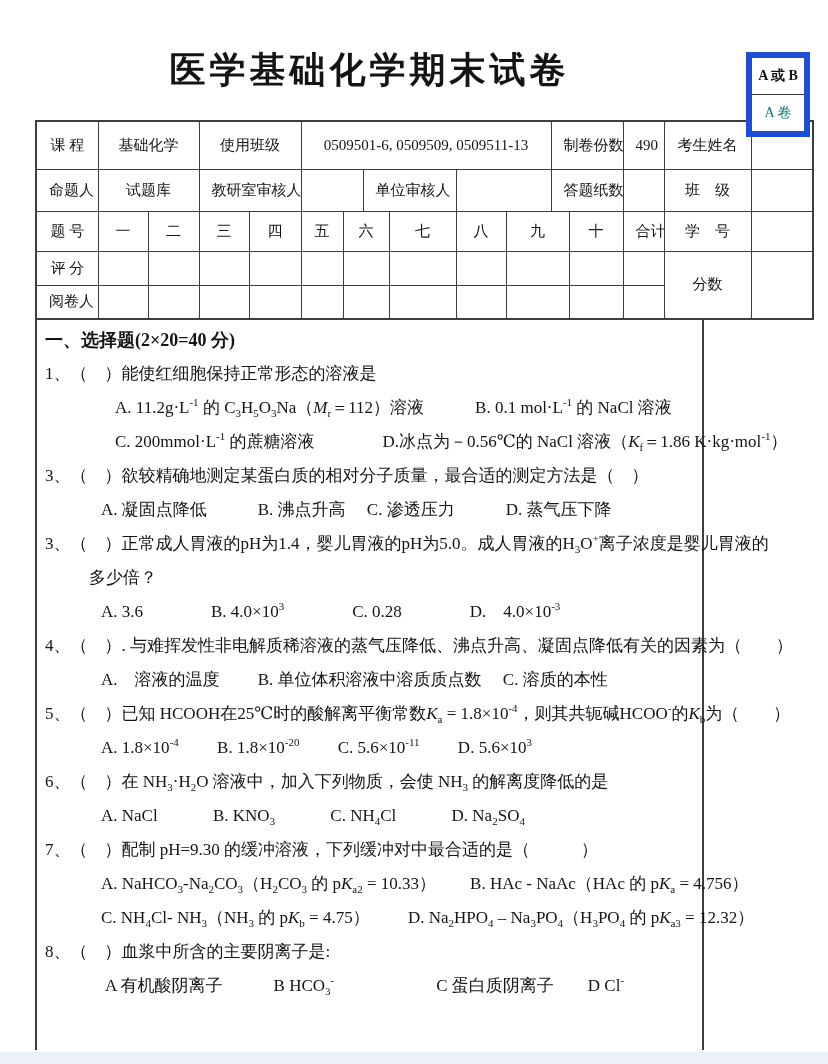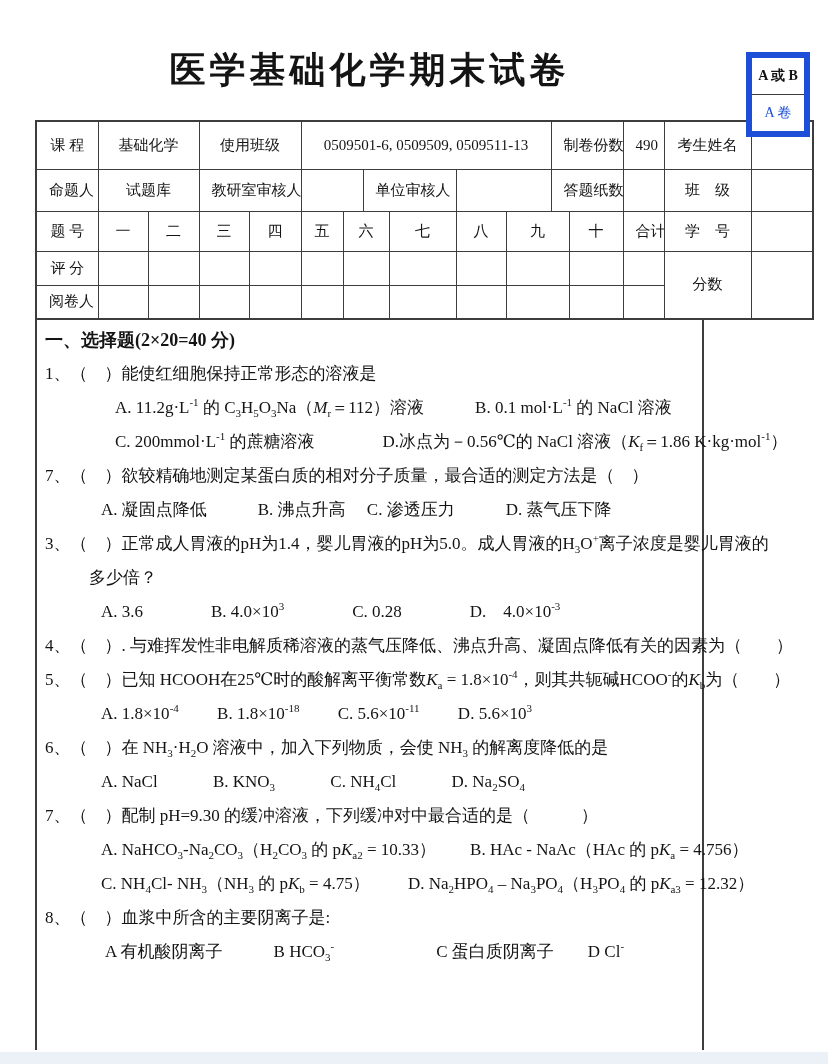--- a/index.html
+++ b/index.html
@@ -10,21 +10,21 @@
   }
   .page { position:absolute; inset:0; background:#fff; }
 
   
   .corner-box {
     position:absolute; left:746px; top:52px; width:64px;
     border:6px solid #1d4ed8; background:#fff; box-sizing:border-box; z-index:3;
   }
   .corner-cell { height:36px; line-height:36px; text-align:center; font-size:14px; }
   .corner-cell.top { border-bottom:1px solid #3d3d3d; font-weight:bold; }
-  .corner-cell.bottom { color:#1d4ed8; }
+  .corner-cell.bottom { color:#0f766e; }
 
   .content { position:absolute; left:35px; top:0; width:669px; }
 
   .title-wrap { height:120px; box-sizing:border-box; padding-top:46px; text-align:center; }
   .title { font-size:36px; font-weight:bold; letter-spacing:4px; white-space:nowrap; }
 
   table.header-table {
     width:777px; border-collapse:collapse; table-layout:fixed;
     border:2px solid #3d3d3d;
   }
@@ -166,37 +166,38 @@
     <div class="questions">
       <div class="qline section-title">一、选择题(2×20=40 分)</div>
 
       <div>
         <div class="qline stem">1、（　）能使红细胞保持正常形态的溶液是</div>
         <div class="qline opt-wide">A. 11.2g·L<sup>-1</sup> 的 C<sub>3</sub>H<sub>5</sub>O<sub>3</sub>Na（<i>M</i><sub>r</sub>＝112）溶液　　　B. 0.1 mol·L<sup>-1</sup> 的 NaCl 溶液</div>
         <div class="qline opt-wide">C. 200mmol·L<sup>-1</sup> 的蔗糖溶液　　　　D.冰点为－0.56℃的 NaCl 溶液（<i>K</i><sub>f</sub>＝1.86 K·kg·mol<sup>-1</sup>）</div>
       </div>
 
       <div>
-        <div class="qline stem">7、（　）欲较精确地测定某蛋白质的相对分子质量，最合适的测定方法是（　）</div>
+        <div class="qline stem">3、（　）欲较精确地测定某蛋白质的相对分子质量，最合适的测定方法是（　）</div>
         <div class="qline opt">A. 凝固点降低　　　B. 沸点升高　 C. 渗透压力　　　D. 蒸气压下降</div>
       </div>
 
       <div>
         <div class="qline stem">3、（　）正常成人胃液的pH为1.4，婴儿胃液的pH为5.0。成人胃液的H<sub>3</sub>O<sup>+</sup>离子浓度是婴儿胃液的</div>
         <div class="qline cont">多少倍？</div>
         <div class="qline opt">A. 3.6　　　　B. 4.0×10<sup>3</sup>　　　　C. 0.28　　　　D.　4.0×10<sup>-3</sup></div>
       </div>
 
       <div>
         <div class="qline stem">4、（　）. 与难挥发性非电解质稀溶液的蒸气压降低、沸点升高、凝固点降低有关的因素为（　　）</div>
+        <div class="qline opt">A.　溶液的温度　　 B. 单位体积溶液中溶质质点数　 C. 溶质的本性</div>
       </div>
 
       <div>
         <div class="qline stem">5、（　）已知 HCOOH在25℃时的酸解离平衡常数<i>K</i><sub>a</sub> = 1.8×10<sup>-4</sup>，则其共轭碱HCOO<sup>-</sup>的<i>K</i><sub>b</sub>为（　　）</div>
-        <div class="qline opt">A. 1.8×10<sup>-4</sup>　　 B. 1.8×10<sup>-18</sup>　　 C. 5.6×10<sup>-11</sup>　　 D. 5.6×10<sup>3</sup></div>
+        <div class="qline opt">A. 1.8×10<sup>-4</sup>　　 B. 1.8×10<sup>-20</sup>　　 C. 5.6×10<sup>-11</sup>　　 D. 5.6×10<sup>3</sup></div>
       </div>
 
       <div>
         <div class="qline stem">6、（　）在 NH<sub>3</sub>·H<sub>2</sub>O 溶液中，加入下列物质，会使 NH<sub>3</sub> 的解离度降低的是</div>
         <div class="qline opt">A. NaCl　　　 B. KNO<sub>3</sub>　　　 C. NH<sub>4</sub>Cl　　　 D. Na<sub>2</sub>SO<sub>4</sub></div>
       </div>
 
       <div>
         <div class="qline stem">7、（　）配制 pH=9.30 的缓冲溶液，下列缓冲对中最合适的是（　　　）</div>
         <div class="qline opt">A. NaHCO<sub>3</sub>-Na<sub>2</sub>CO<sub>3</sub>（H<sub>2</sub>CO<sub>3</sub> 的 p<i>K</i><sub>a2</sub> = 10.33）　　B. HAc - NaAc（HAc 的 p<i>K</i><sub>a</sub> = 4.756）</div>

